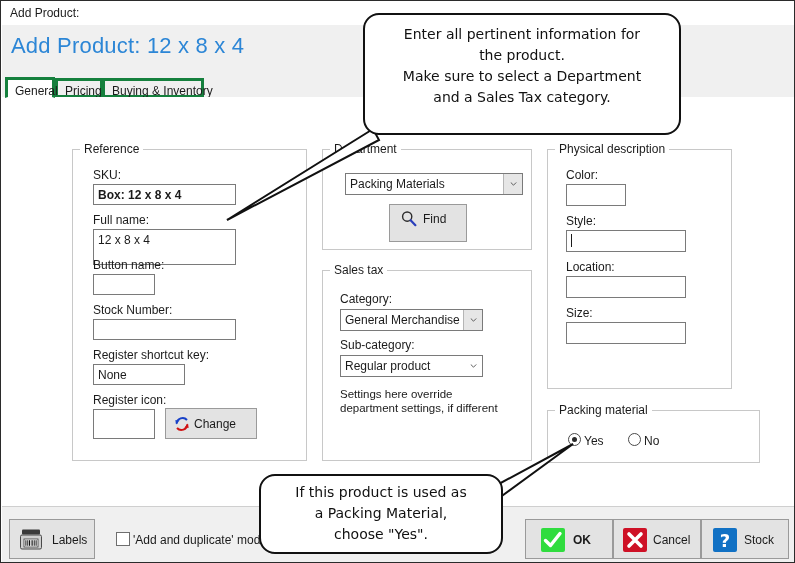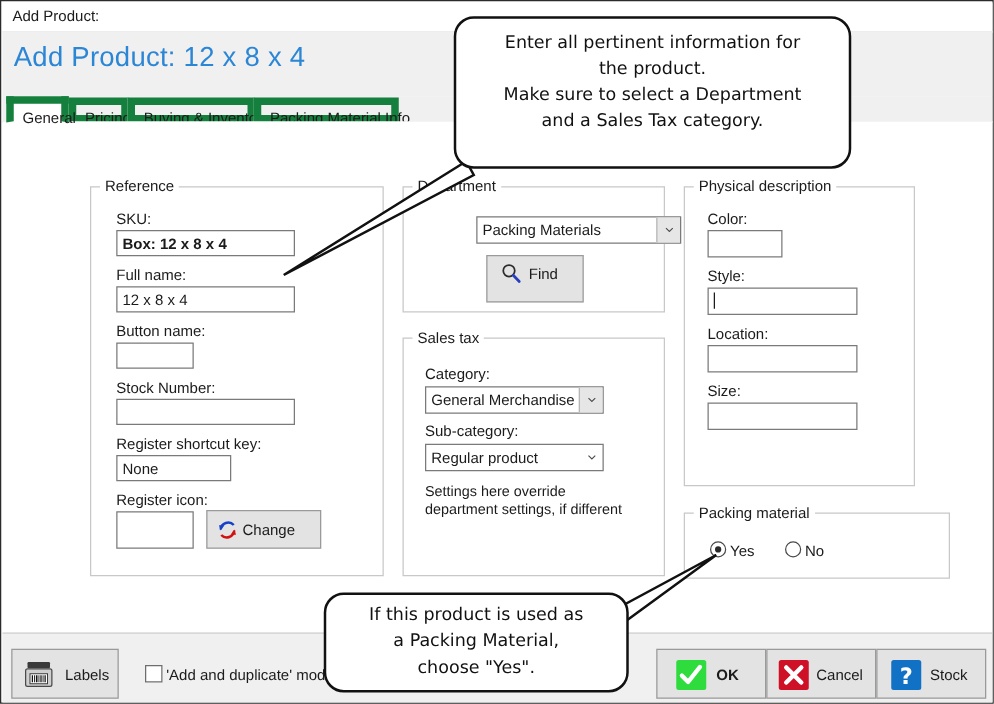--- a/index.html
+++ b/index.html
@@ -17,21 +17,21 @@
   .headerband{position:absolute;left:1px;top:24px;width:793px;height:52px;
               background:#f0f0f0;}
   .headerband .h1{position:absolute;left:9px;top:8px;font-size:22px;color:#2c86d6;
                   font-weight:normal;letter-spacing:.2px;}
 
   
   .tabstrip{position:absolute;left:1px;top:76px;width:793px;height:21px;
             background:#f0f0f0;}
   .tabstrip .tabline{position:absolute;left:0;top:20px;width:793px;height:1px;background:#c6c6c6;}
   .tab{position:absolute;top:1px;height:20px;box-sizing:border-box;
-       border:6px solid #15803d;background:#f0f0f0;font-size:12px;color:#1b1b1b;
+       border:3px solid #15803d;background:#f0f0f0;font-size:12px;color:#1b1b1b;
        padding:2px 7px 0 7px;line-height:17px;white-space:nowrap;}
   .tab.active{background:#ffffff;top:0;height:21px;line-height:19px;border-bottom:1px solid #ffffff;z-index:3;}
 
   
   .client{position:absolute;left:1px;top:96px;width:793px;height:409px;background:#ffffff;}
 
   
   .gb{position:absolute;box-sizing:border-box;border:1px solid #c8c8c8;background:transparent;}
   .gb > .cap{position:absolute;top:-8px;left:7px;background:#ffffff;padding:0 4px;
              font-size:12px;color:#1b1b1b;white-space:nowrap;}
@@ -89,34 +89,32 @@
   </div>
 
   <div class="tabstrip">
     <div class="tabline"></div>
     <div class="tab active" style="left:3px;width:50px;">
       <span>General</span></div>
     <div class="tab" style="left:53px;width:48px;">
       <span>Pricing</span></div>
     <div class="tab" style="left:100px;width:102px;">
       <span>Buying &amp; Inventory</span></div>
-    <div class="tab" style="left:201px;width:116px;">
-      <span>Packing Material Info</span></div>
   </div>
 
   <div class="client">
 
     <div class="gb" style="left:70px;top:52px;width:235px;height:312px;">
       <span class="cap">Reference</span>
 
       <span class="lbl" style="left:20px;top:18px;">SKU:</span>
       <div class="tb" style="left:20px;top:34px;width:143px;height:21px;font-weight:bold;">Box: 12 x 8 x 4</div>
 
       <span class="lbl" style="left:20px;top:63px;">Full name:</span>
-      <div class="tb" style="left:20px;top:79px;width:143px;height:21px;">12 x 8 x 4</div>
+      <div class="tb" style="left:20px;top:79px;width:143px;height:36px;">12 x 8 x 4</div>
 
       <span class="lbl" style="left:20px;top:108px;">Button name:</span>
       <div class="tb" style="left:20px;top:124px;width:62px;height:21px;"></div>
 
       <span class="lbl" style="left:20px;top:153px;">Stock Number:</span>
       <div class="tb" style="left:20px;top:169px;width:143px;height:21px;"></div>
 
       <span class="lbl" style="left:20px;top:198px;">Register shortcut key:</span>
       <div class="tb" style="left:20px;top:214px;width:92px;height:21px;">None</div>
 
@@ -130,21 +128,21 @@
           <path d="M2.2 5.2 L6.6 5.2 L3.4 9.4 Z" fill="#1740c8"></path>
           <path d="M15.8 12.8 L11.4 12.8 L14.6 8.6 Z" fill="#d01212"></path>
         </svg>
         <span class="t" style="left:28px;top:8px;">Change</span>
       </div>
     </div>
 
     <div class="gb" style="left:320px;top:52px;width:210px;height:101px;">
       <span class="cap">Department</span>
 
-      <div class="combo" style="left:22px;top:23px;width:164px;height:22px;margin-left:36px;">
+      <div class="combo" style="left:22px;top:23px;width:178px;height:22px;">
         <span>Packing Materials</span>
         <span class="btn"></span>
         <svg class="arrow" viewBox="0 0 8 5">
           <path d="M0.6 0.6 L4 4 L7.4 0.6" fill="none" stroke="#4a4a4a" stroke-width="1.1"></path>
         </svg>
       </div>
 
       <div class="btnp" style="left:66px;top:54px;width:78px;height:38px;">
         <svg width="18" height="18" viewBox="0 0 18 18" style="position:absolute;left:10px;top:5px;">
           <circle cx="7.2" cy="6.6" r="4.6" fill="none" stroke="#2c2c2c" stroke-width="1.4"></circle>

